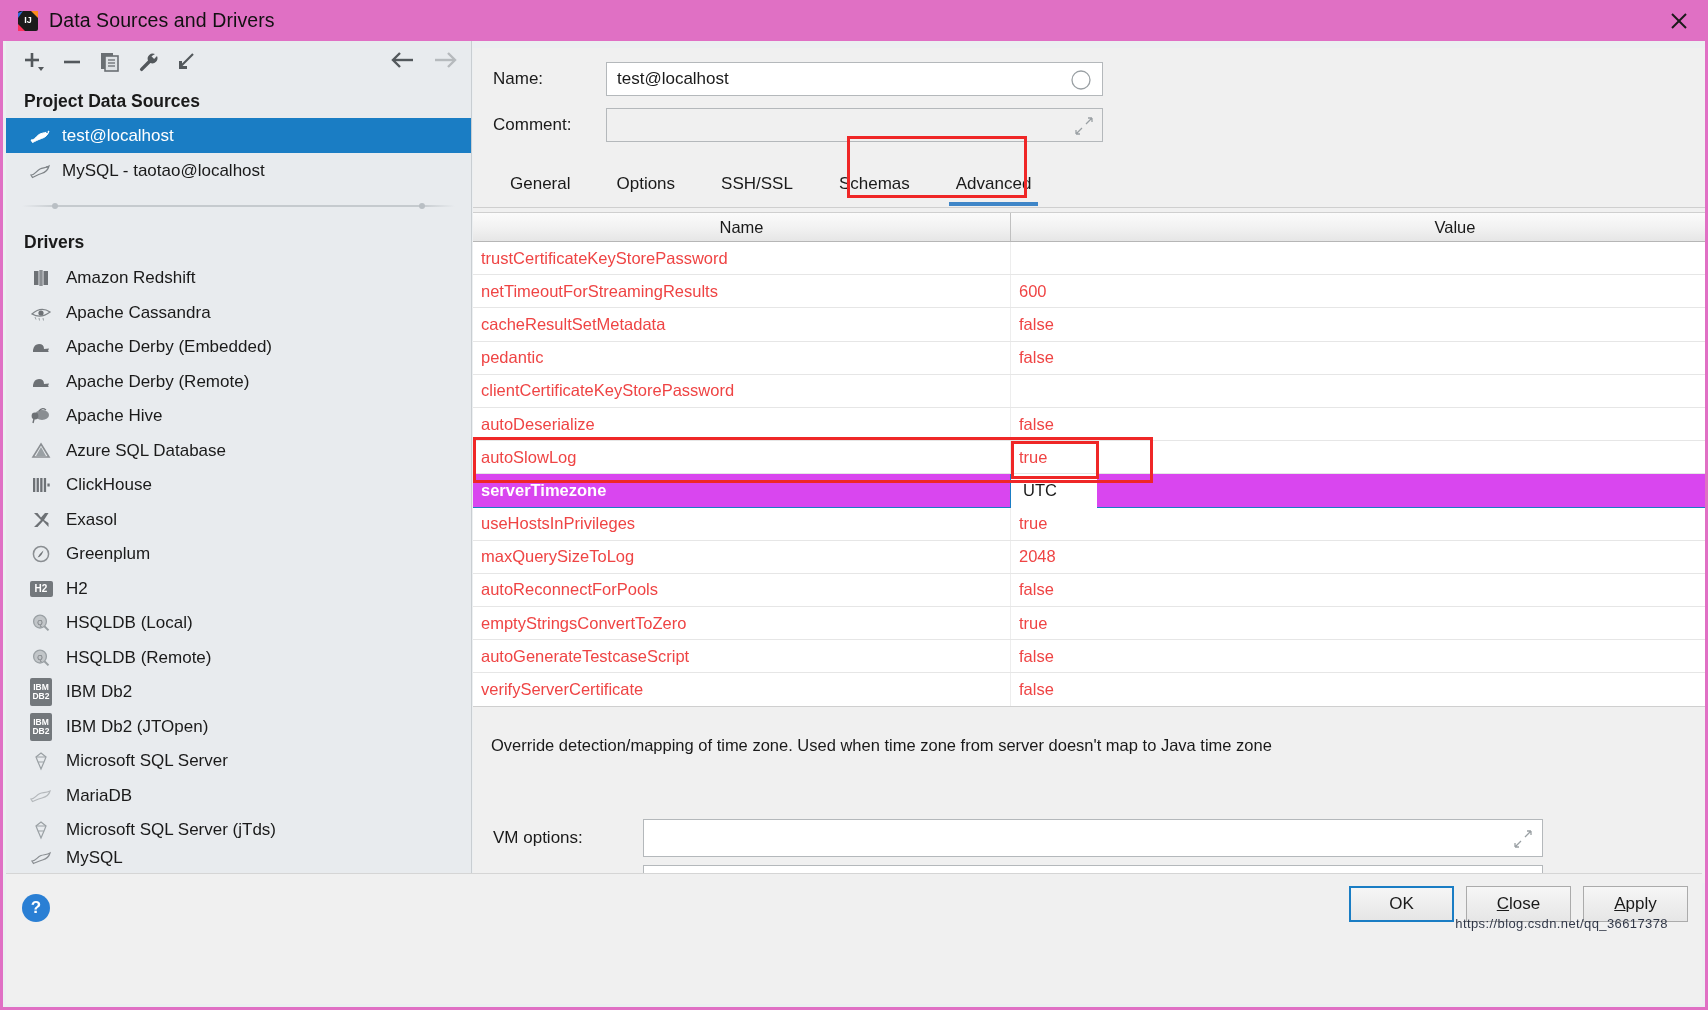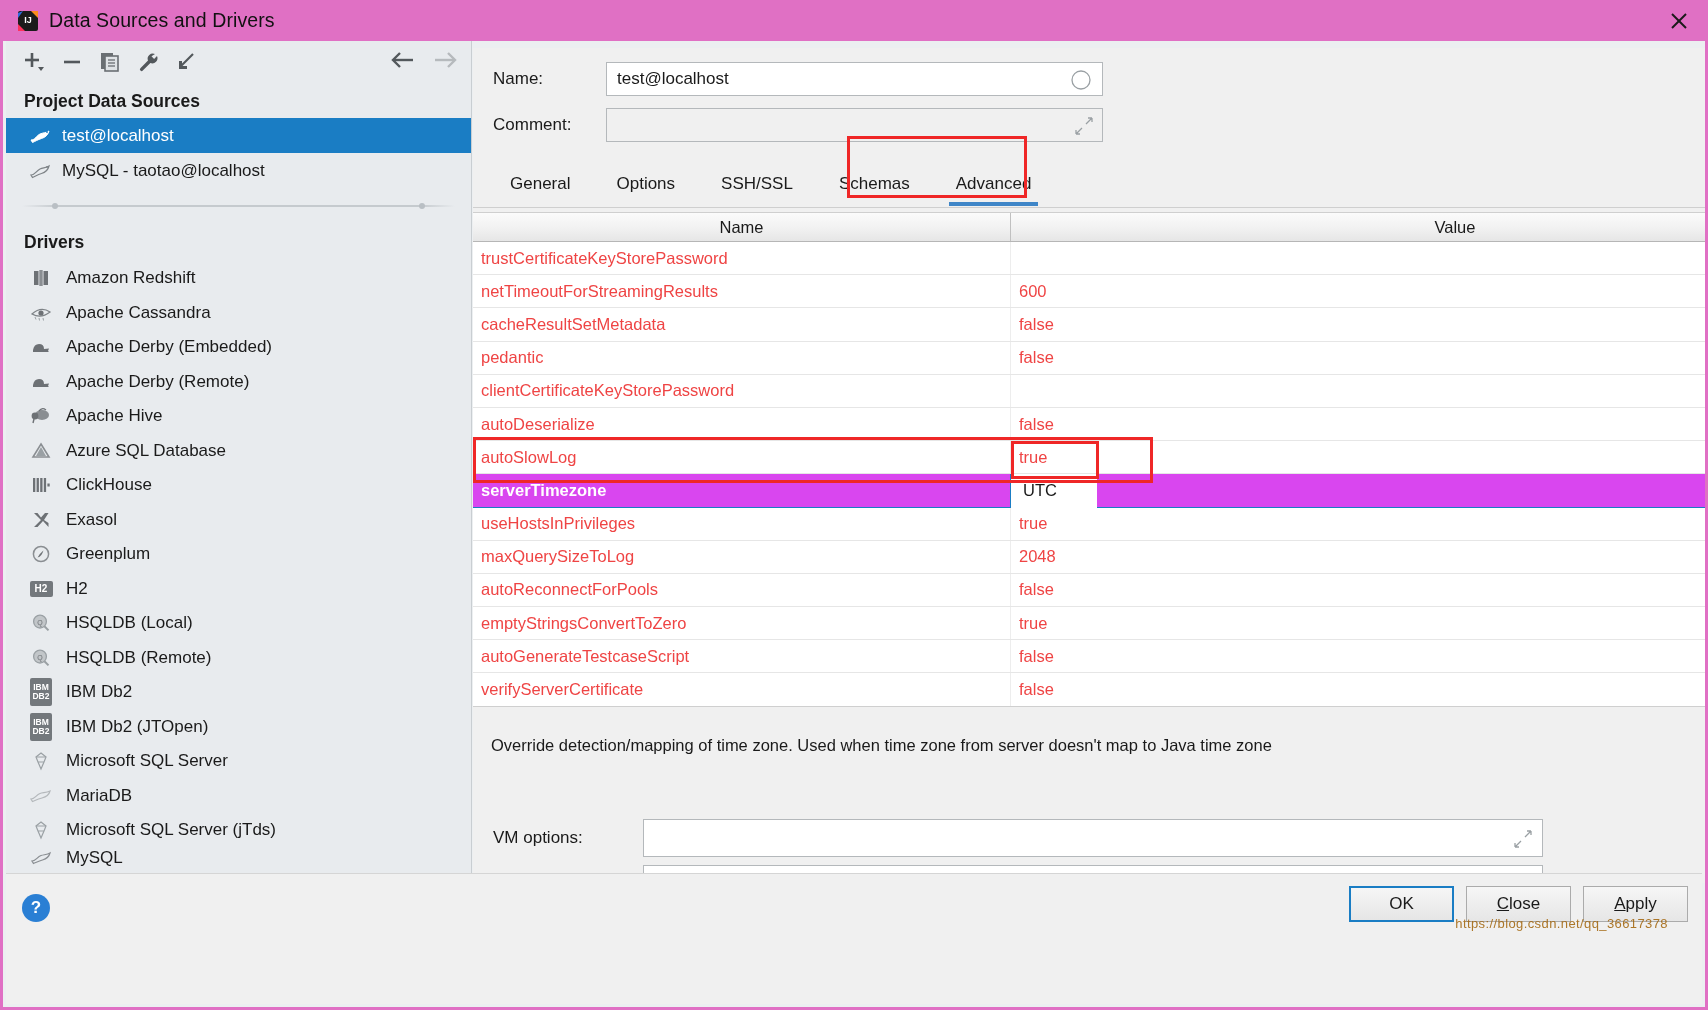--- a/index.html
+++ b/index.html
@@ -205,21 +205,21 @@
     width: 105px; height: 36px;
     background: linear-gradient(to bottom,#f6f6f6,#e6e6e6);
     border: 1px solid #ababab;
     font-size: 17px; color: #1a1a1a;
     display: flex; align-items: center; justify-content: center;
   }
   .dlgbtn.primary { border: 2px solid #1a7dc4; }
   .mn { text-decoration: underline; }
   .watermark {
     position: absolute; right: 34px; top: 42px;
-    font-size: 13px; color: #a16207; letter-spacing: .4px;
+    font-size: 13px; color: #0f172a; letter-spacing: .4px;
     opacity: .85; white-space: nowrap;
   }
 
   
   .redbox { position: absolute; border: 3px solid #ef2727; pointer-events: none; }
 </style>
 </head>
 <body>
 
 <div id="app">

